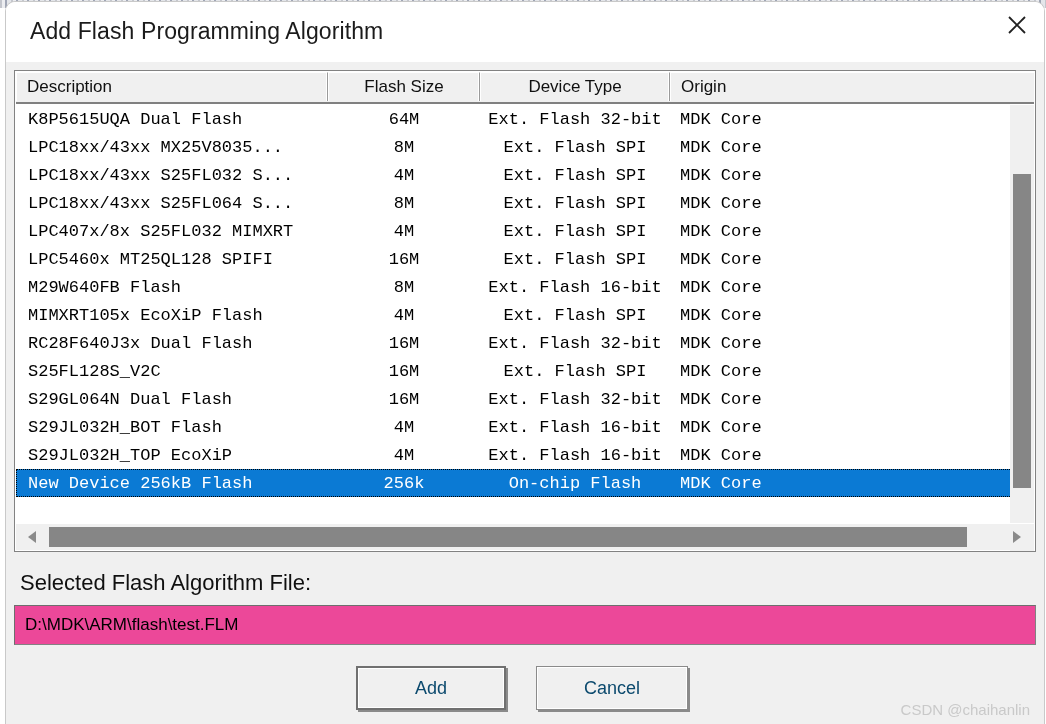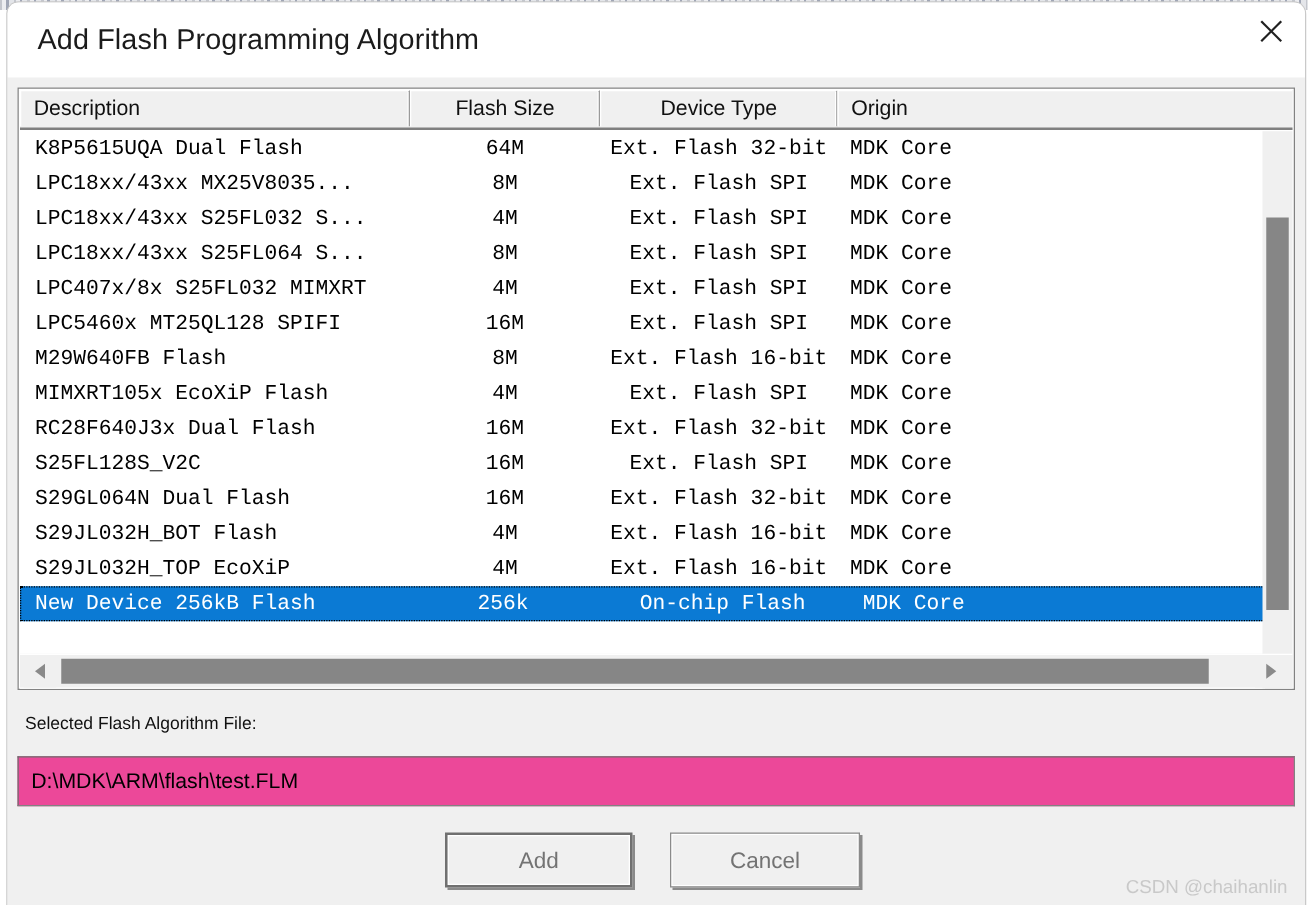--- a/index.html
+++ b/index.html
@@ -147,21 +147,20 @@
     align-items: center;
     font-size: 17px;
     color: #000000;
     white-space: nowrap;
   }
   .row.selected {
     background: #0b7ad4;
     color: #ffffff;
     outline: 1px dotted #000;
     outline-offset: -1px;
-    gap: 10px;
   }
   .cell { box-sizing: border-box; overflow: hidden; }
   .cell.c0 { width: 312px; padding-left: 12px; text-align: left; }
   .cell.c1 { width: 152px; text-align: center; }
   .cell.c2 { width: 190px; text-align: center; }
   .cell.c3 { width: 342px; padding-left: 10px; text-align: left; }
 
   
   #vscroll {
     position: absolute;
@@ -217,21 +216,21 @@
     width: 918px;
     height: 20px;
     background: #868686;
   }
 
   
   #selected-label {
     position: absolute;
     left: 14px;
     top: 508px;
-    font-size: 14px;
+    font-size: 22px;
     color: #101010;
     white-space: nowrap;
   }
   #file-input {
     position: absolute;
     left: 8px;
     top: 543px;
     width: 1022px;
     height: 40px;
     background: #ec4899;
@@ -253,21 +252,21 @@
     position: absolute;
     top: 604px;
     height: 44px;
     background: #f0f0f0;
     border: 1px solid #a0a0a0;
     box-sizing: border-box;
     display: flex;
     align-items: center;
     justify-content: center;
     font-size: 18px;
-    color: #737373;
+    color: #0c4a6e;
     box-shadow: 2px 2px 0 0 #888888;
     cursor: default;
   }
   #add-button {
     left: 350px;
     width: 150px;
     border: 2px solid #707070;
     box-shadow: 2px 2px 0 0 #8a8a8a, inset 0 0 0 1px #ffffff;
   }
   #cancel-button {

